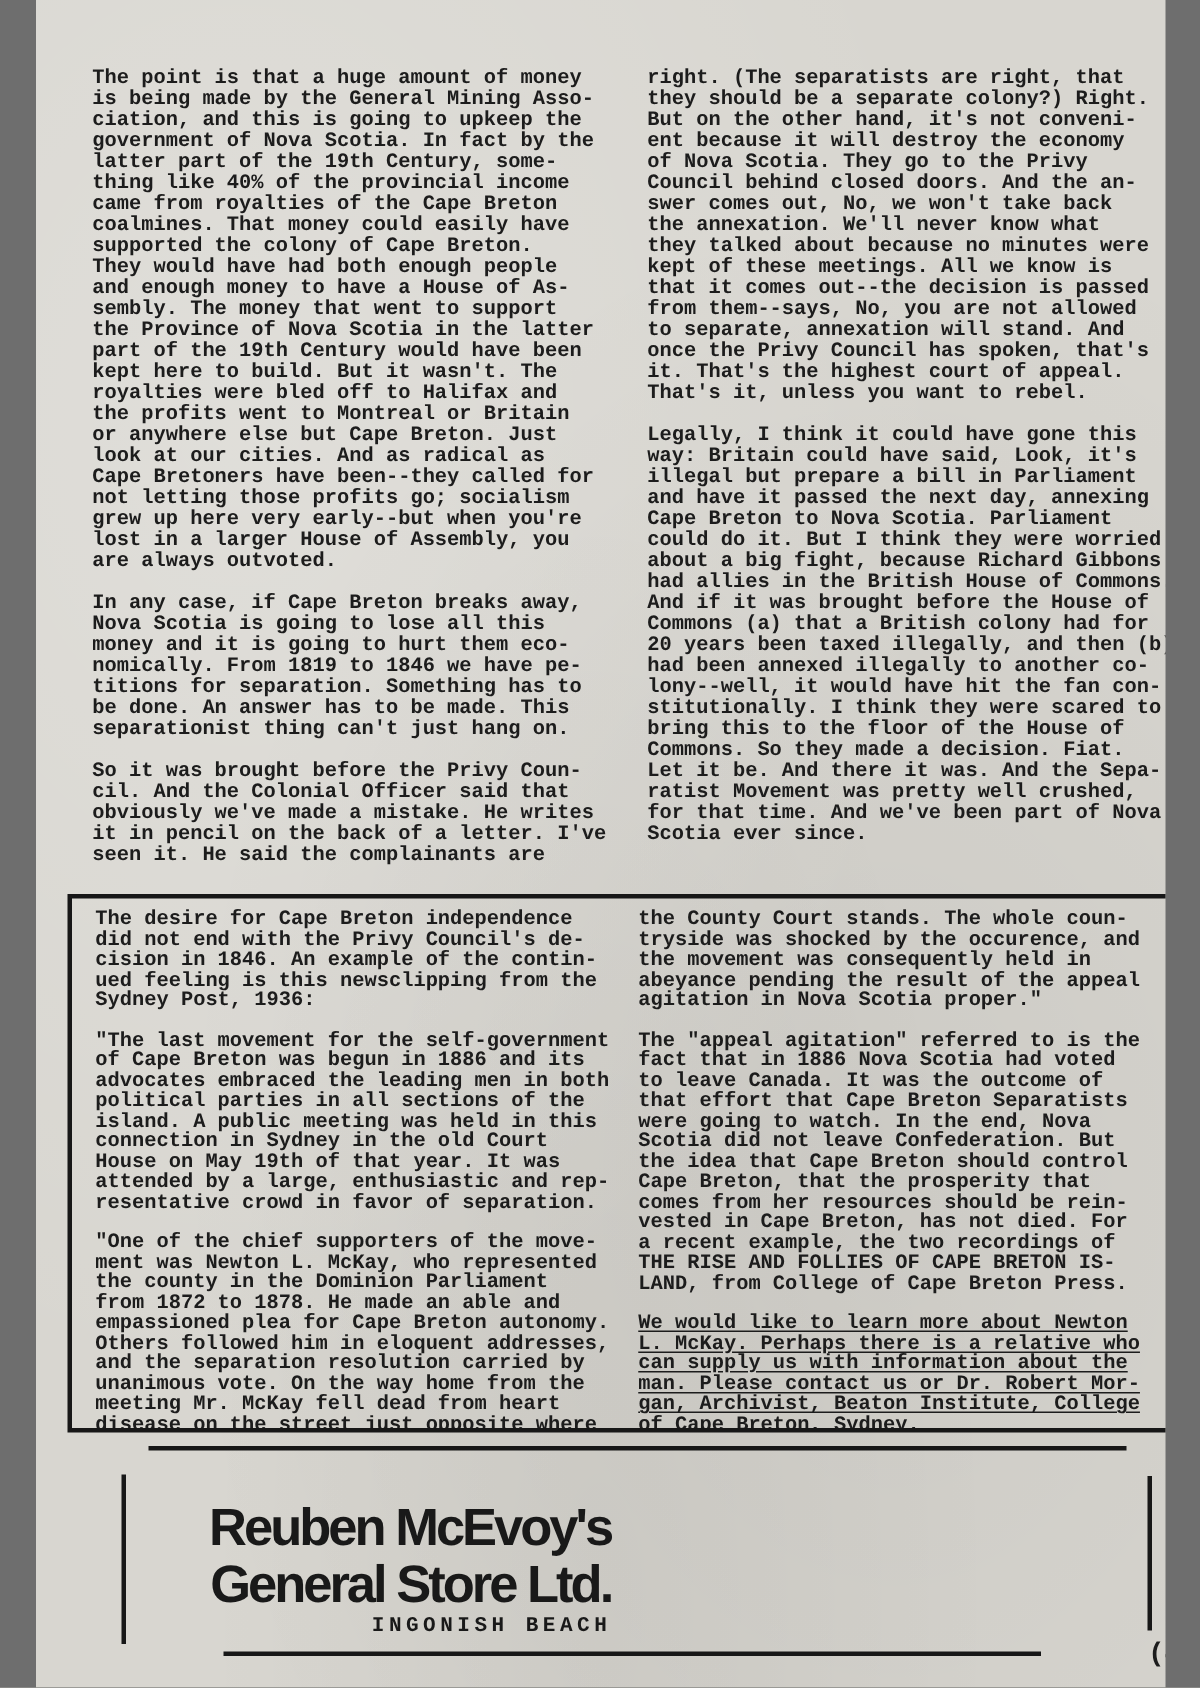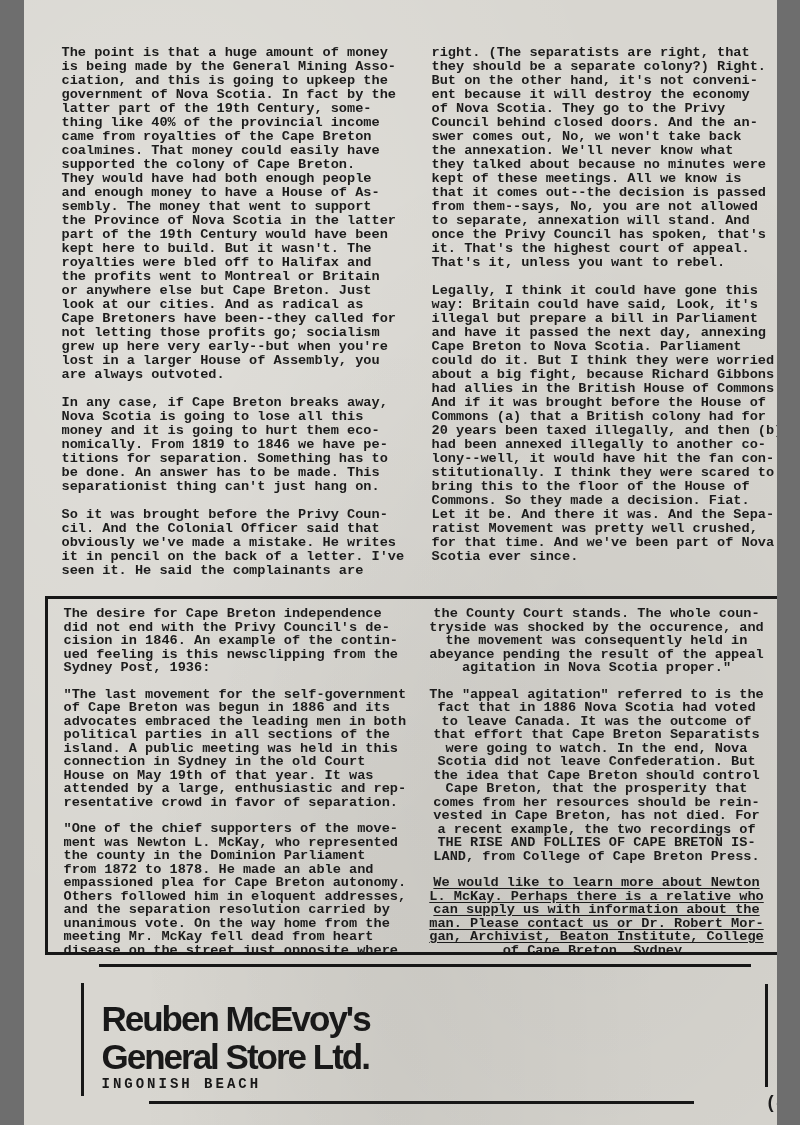--- a/index.html
+++ b/index.html
@@ -26,30 +26,30 @@
   .u{text-underline-offset:2px;}
   .box{
     position:absolute;top:596px;left:21px;width:746px;height:359px;
     border:3px solid #171717;box-sizing:border-box;
     display:flex;gap:10px;
     padding:8px 0 0 16px;
     overflow:hidden;
   }
   .box .para{line-height:13.5px;margin:0 0 13px 0;}
   .box-col-left{width:352px;}
-  .box-col-right{width:342px;text-align:center;}
+  .box-col-right{width:342px;}
   .underlined-para{text-decoration:underline;text-underline-offset:2px;}
   .rule{position:absolute;background:#171717;}
   .ad-rule-top{left:75px;top:964px;width:652px;height:3px;}
   .ad-rule-bottom{left:125px;top:1101px;width:545px;height:3px;}
   .ad-vline-left{left:57px;top:983px;width:3px;height:113px;}
   .ad-vline-right{left:741px;top:984px;width:3px;height:103px;}
   .edge-line{left:794px;top:96px;width:4px;height:484px;}
   .mcevoy{
-    position:absolute;left:78px;top:1000px;width:306px;text-align:left;
+    position:absolute;left:78px;top:1000px;width:306px;text-align:right;
     font-family:"Liberation Sans", sans-serif;font-weight:700;
     font-size:35px;line-height:38px;letter-spacing:-2px;color:#191919;
   }
   .mcevoy-loc{
     font-family:"Liberation Mono", monospace;font-size:14px;font-weight:700;
     letter-spacing:3px;margin-top:0;line-height:16px;
   }
   .camping{
     position:absolute;left:402px;top:976px;width:338px;text-align:center;
     white-space:pre;font-size:13.2px;line-height:15.3px;font-weight:700;

